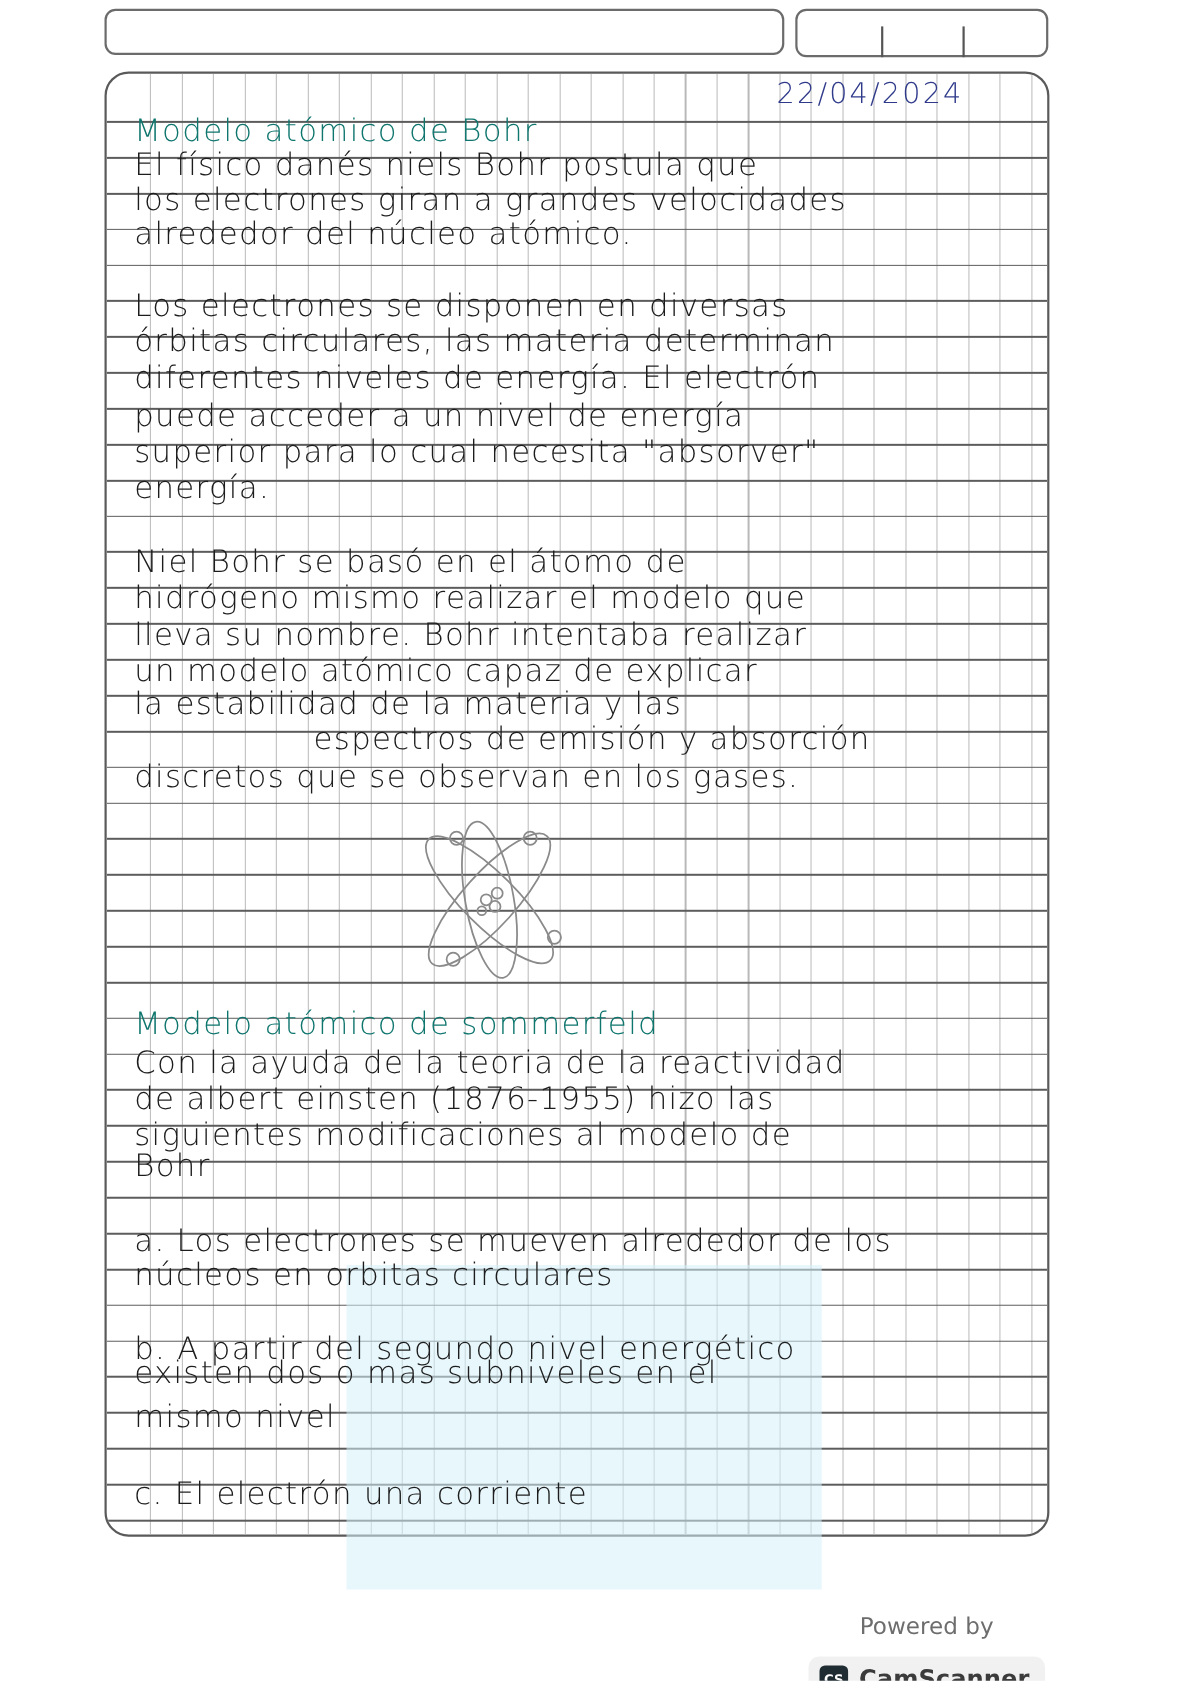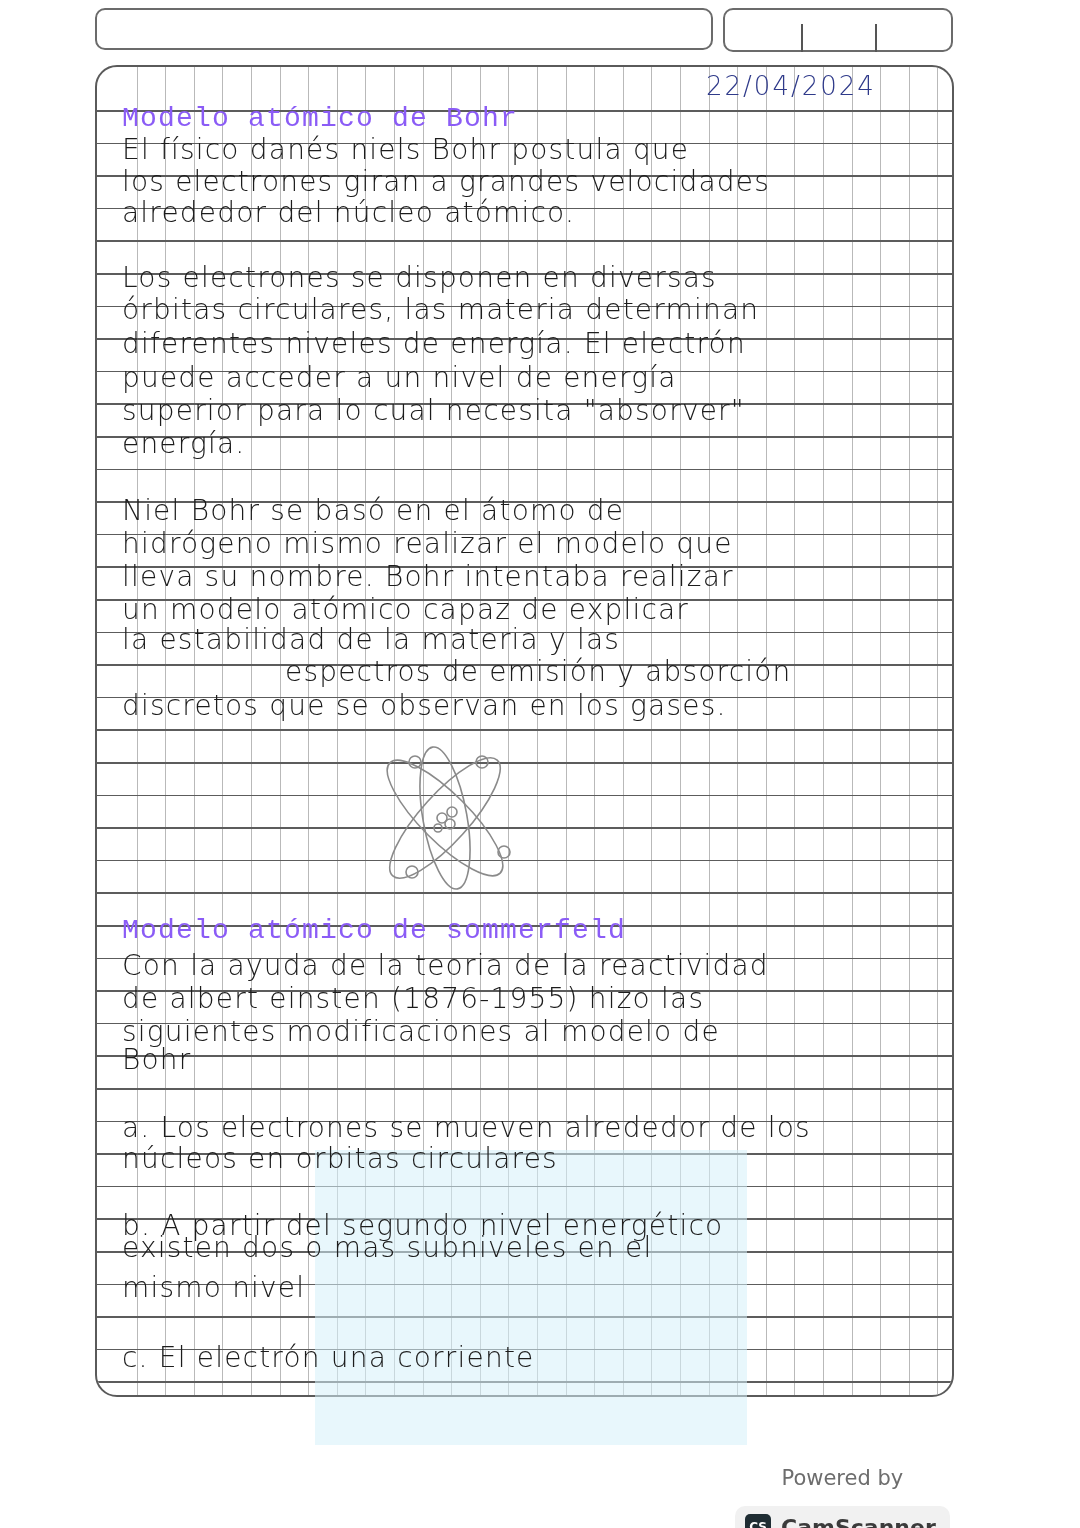--- a/index.html
+++ b/index.html
@@ -47,21 +47,21 @@
     left: 122px;
     font-family: "DejaVu Sans", sans-serif;
     font-weight: 300;
     font-size: 28px;
     letter-spacing: 1.2px;
     color: #1c1c1c;
     white-space: nowrap;
     line-height: 32px;
     transform-origin: left center;
   }
-  .hw.blue { color: #8b5cf6; font-family: Liberation Mono, monospace; }
+  .hw.blue { color: #0f766e; }
   .hw.date { left: 706px; color: #2f3a8a; font-size: 26px; letter-spacing: 2px; }
   .hw.indent { left: 285px; }
 
   .atom {
     position: absolute; left: 360px; top: 740px; width: 170px; height: 160px;
   }
 
   .badge-wrap {
     position: absolute; left: 735px; top: 1466px;
     display: flex; align-items: center; gap: 16px; flex-direction: column;

